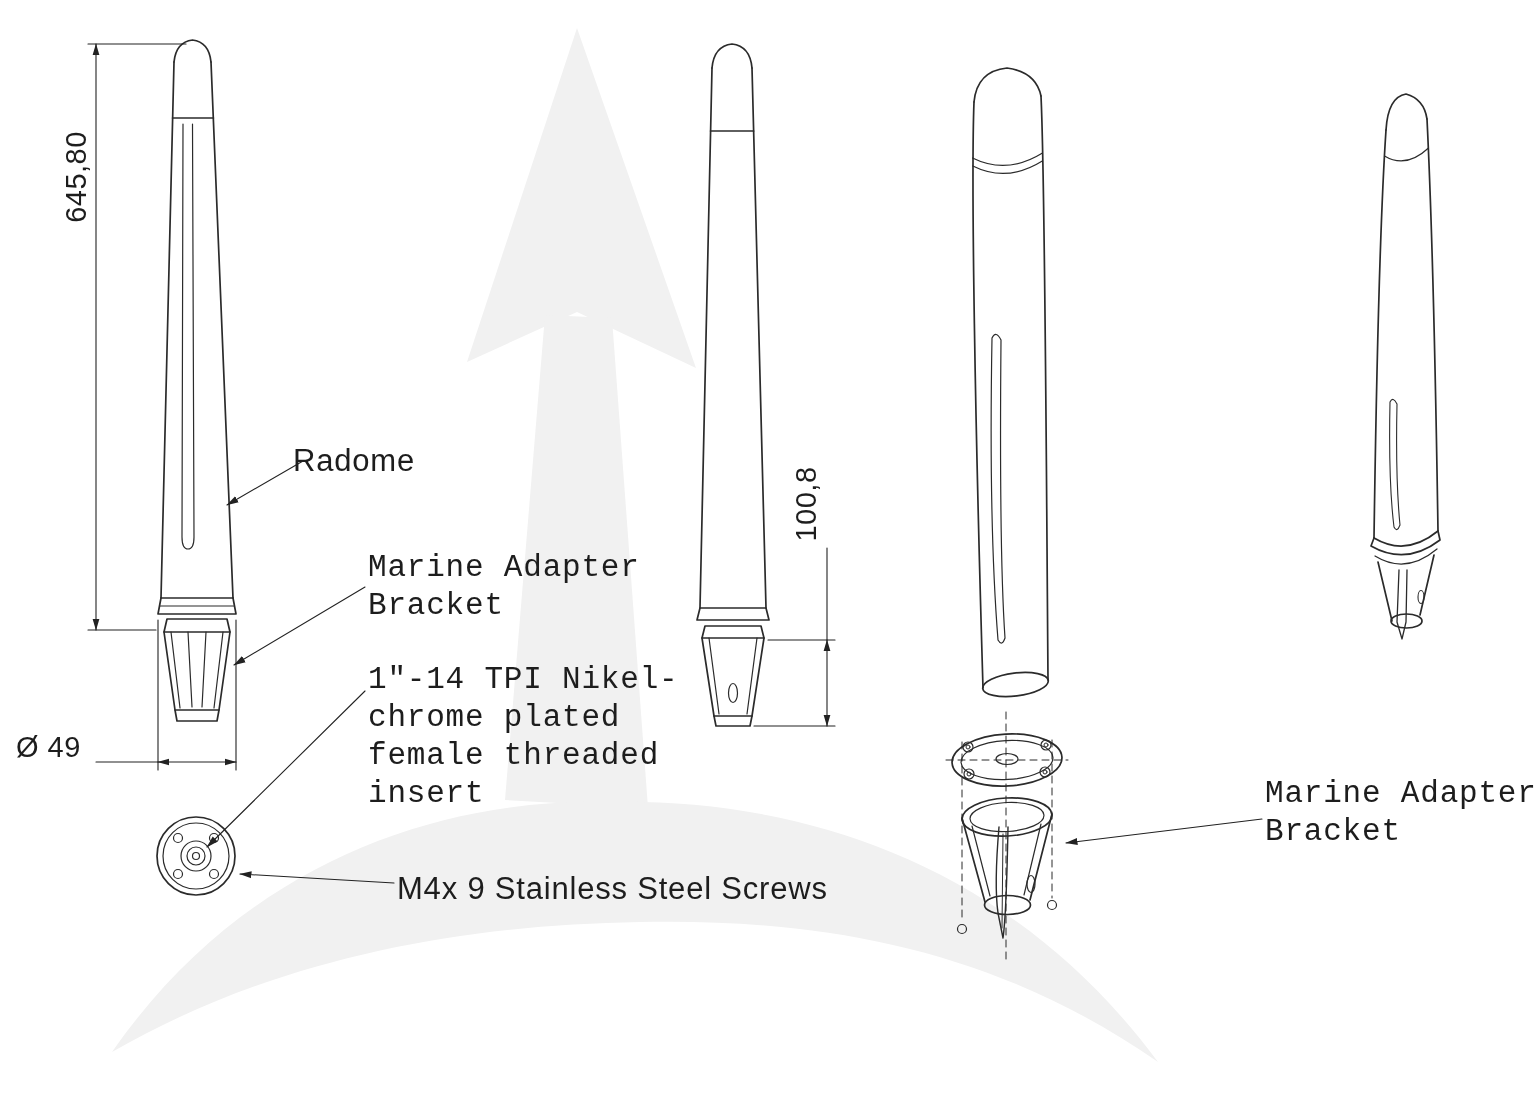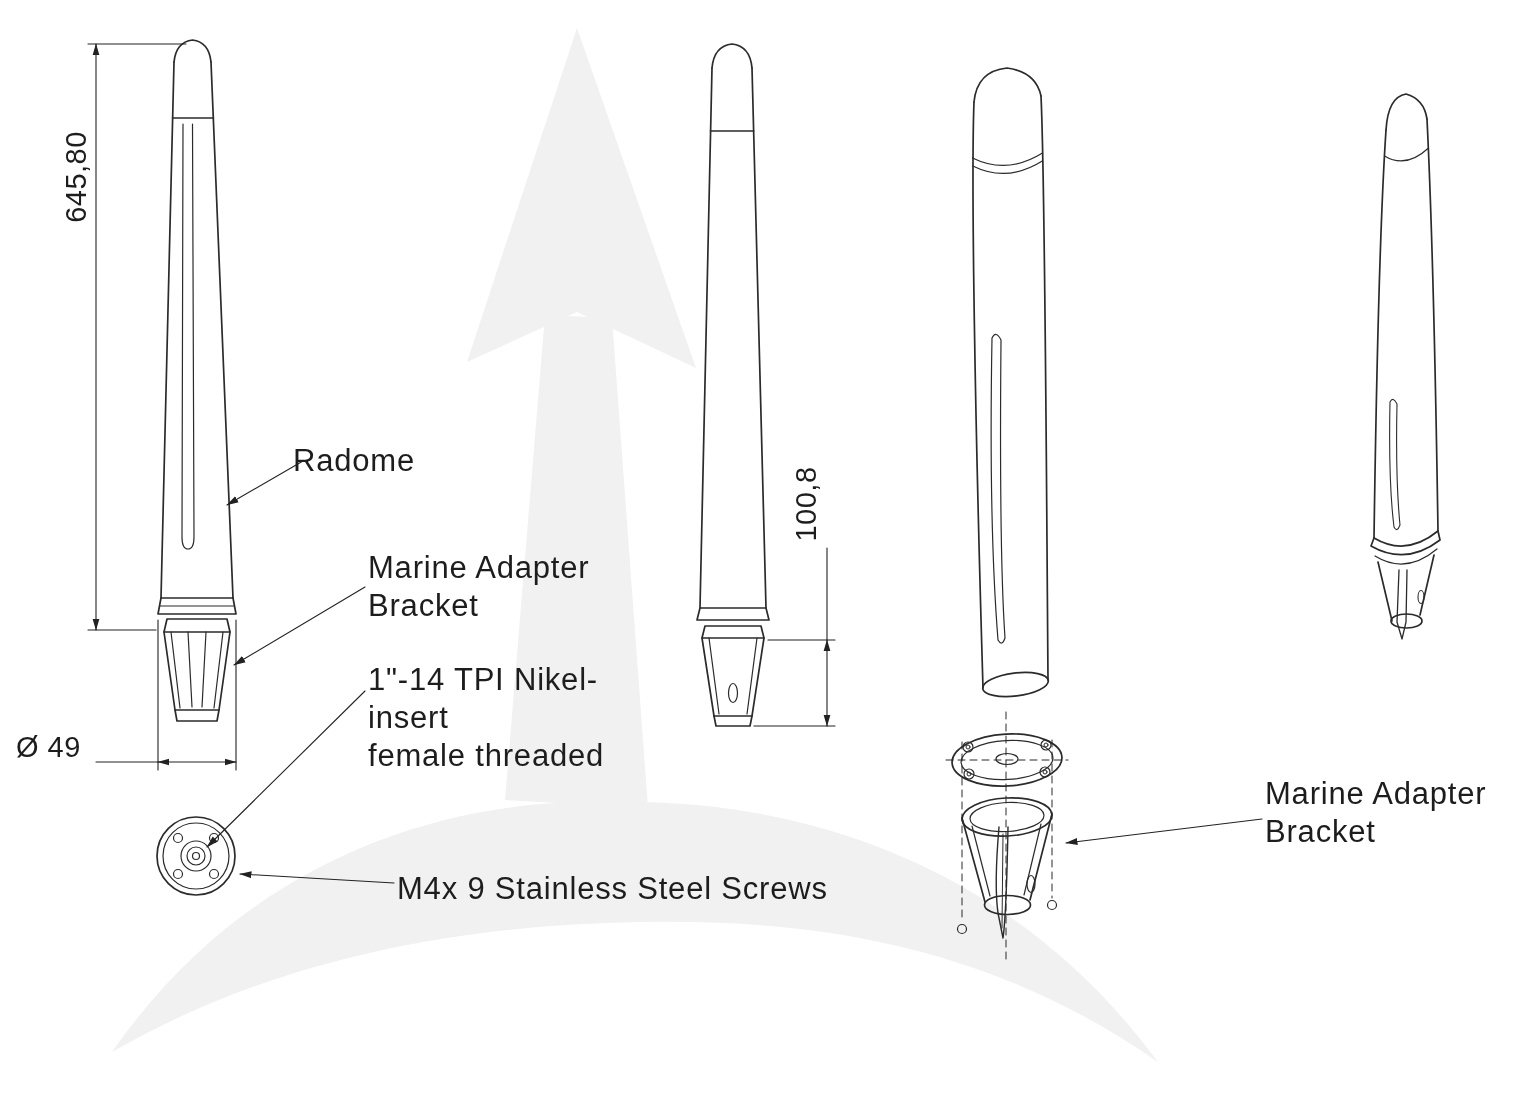--- a/index.html
+++ b/index.html
@@ -3,21 +3,21 @@
 <meta charset="utf-8">
 <style>
   html,body{margin:0;padding:0;background:#fff;}
   #canvas{position:relative;width:1536px;height:1108px;background:#fff;overflow:hidden;
           font-family:"Liberation Sans",sans-serif;}
   #canvas svg{position:absolute;left:0;top:0;}
   .label{position:absolute;color:#1d1d1d;font-size:31px;letter-spacing:.8px;
          white-space:nowrap;line-height:38px;}
   .dim{font-size:29px;letter-spacing:.5px;}
   .rot{transform:translate(-50%,-50%) rotate(-90deg);}
-  .ln{display:block;}
+  .ln{display:block;font-family:Liberation Mono, monospace;}
 </style>
 </head>
 <body>
 
 <div id="canvas">
 
   <svg width="1536" height="1108" viewBox="0 0 1536 1108">
     <defs>
       <marker id="arr" viewBox="0 0 10 7" refX="9.5" refY="3.5" markerWidth="11" markerHeight="8" orient="auto-start-reverse">
         <path d="M0 0.6 L10 3.5 L0 6.4 Z" fill="#222"></path>
@@ -163,22 +163,23 @@
 
   <div class="label" style="left:293px;top:432px;margin-top:10px;">Radome</div>
 
   <div class="label" style="left:368px;top:549px;">
     <span class="ln">Marine Adapter</span>
     <span class="ln">Bracket</span>
   </div>
 
   <div class="label" style="left:368px;top:661px;">
     <span class="ln">1"-14 TPI Nikel-</span>
+    <span class="ln">chrome plated</span>
+    <span class="ln">female threaded</span>
     <span class="ln">insert</span>
-    <span class="ln">female threaded</span>
   </div>
 
   <div class="label" style="left:397px;top:870px;">M4x 9 Stainless Steel Screws</div>
 
   <div class="label" style="left:1265px;top:775px;">
     <span class="ln">Marine Adapter</span>
     <span class="ln">Bracket</span>
   </div>
 
 </div>

